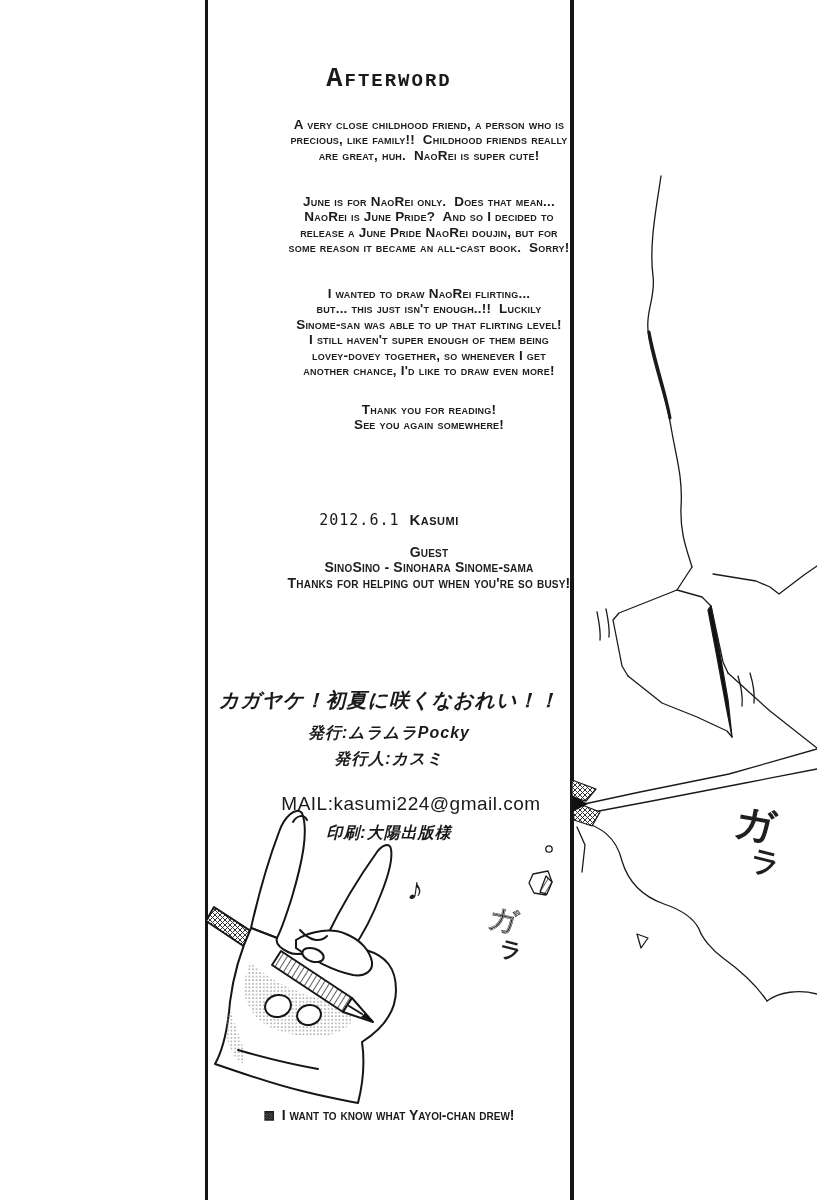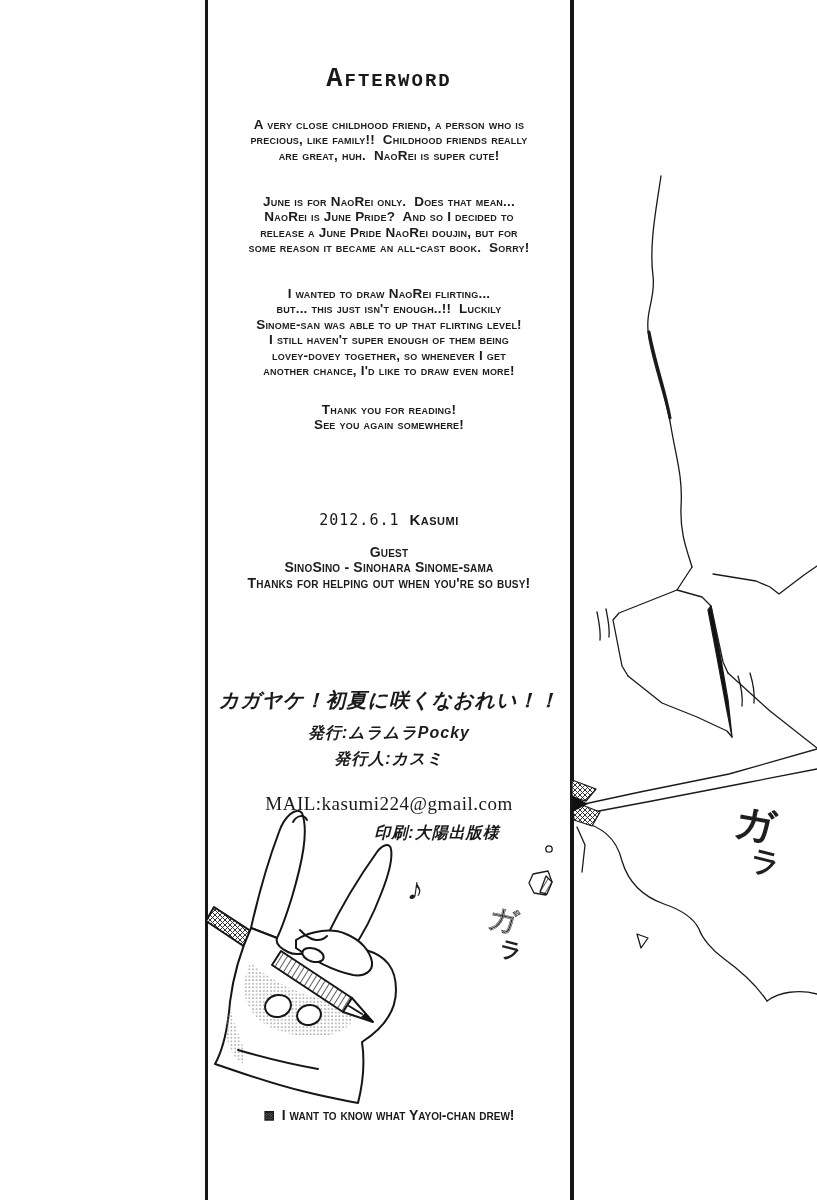--- a/index.html
+++ b/index.html
@@ -4,30 +4,30 @@
 <style>
   html,body{margin:0;padding:0;background:#e8e8e8;}
   #page{position:relative;width:817px;height:1200px;background:#ffffff;overflow:hidden;
         font-family:"Liberation Sans",sans-serif;color:#1a1a1a;}
   .vrule{position:absolute;top:0;height:1200px;background:#161616;}
   #rule-left{left:205px;width:3px;}
   #rule-right{left:570px;width:4px;}
   #column{position:absolute;left:208px;top:0;width:362px;height:1200px;}
   .tb{position:absolute;left:0;width:100%;text-align:center;}
   .comic{font-variant:small-caps;font-weight:700;font-size:13.5px;line-height:15.4px;
-         letter-spacing:.2px;color:#1c1c1c;}
+         letter-spacing:.2px;color:#1c1c1c;padding-left:40px;}
   .comic div{white-space:pre;}
   #title{font-variant:small-caps;font-weight:700;font-size:27px;letter-spacing:2px;}
   #dateline{font-size:15px;}
   #dateline .digits{font-family:"DejaVu Sans Mono",monospace;font-weight:400;letter-spacing:1px;}
   #dateline .author{font-variant:small-caps;font-weight:700;margin-left:10px;letter-spacing:.5px;margin-top:37px;}
   .jp{font-weight:700;font-family:"Liberation Sans",sans-serif;font-style:italic;}
   #jp-title{font-size:20px;letter-spacing:1px;}
   .jp-line{font-size:16px;letter-spacing:1px;}
-  #mail-line{font-family:Liberation Serif, serif;font-weight:400;font-size:19px;letter-spacing:.5px;}
+  #mail-line{font-family:Liberation Sans, sans-serif;font-weight:400;font-size:19px;letter-spacing:.5px;margin-left:22px;}
   #footer-note{display:flex;justify-content:center;align-items:center;gap:7px;
                font-variant:small-caps;font-weight:700;font-size:14px;}
   #footer-note .sq{font-size:12px;line-height:12px;}
   svg{position:absolute;left:0;top:0;pointer-events:none;}
   svg text{font-family:"Liberation Sans",sans-serif;font-weight:700;fill:#1f1f1f;}
 </style>
 </head>
 <body>
 
 <div id="page">
@@ -72,21 +72,21 @@
     <div class="tb comic" style="top:545px;font-size:14px;">
       <div>Guest</div>
       <div>SinoSino - Sinohara Sinome-sama</div>
       <div>Thanks for helping out when you're so busy!</div>
     </div>
 
     <div class="tb jp" id="jp-title" style="top:687px;">カガヤケ！初夏に咲くなおれい！！</div>
     <div class="tb jp jp-line" style="top:723px;">発行:ムラムラPocky</div>
     <div class="tb jp jp-line" style="top:749px;">発行人:カスミ</div>
     <div class="tb" id="mail-line" style="top:793px;">MAIL:kasumi224@gmail.com</div>
-    <div class="tb jp jp-line" style="top:823px;padding-left:48px;">印刷:大陽出版様</div>
+    <div class="tb jp jp-line" style="top:823px;">印刷:大陽出版様</div>
 
     <div class="tb" id="footer-note" style="top:1107px;">
       <span class="sq">▩</span>
       <span>I want to know what Yayoi-chan drew!</span>
     </div>
   </div>
 
   <svg width="817" height="1200" viewBox="0 0 817 1200">
     <defs>
       <pattern id="hatchp" width="5" height="5" patternUnits="userSpaceOnUse" patternTransform="rotate(32)">

